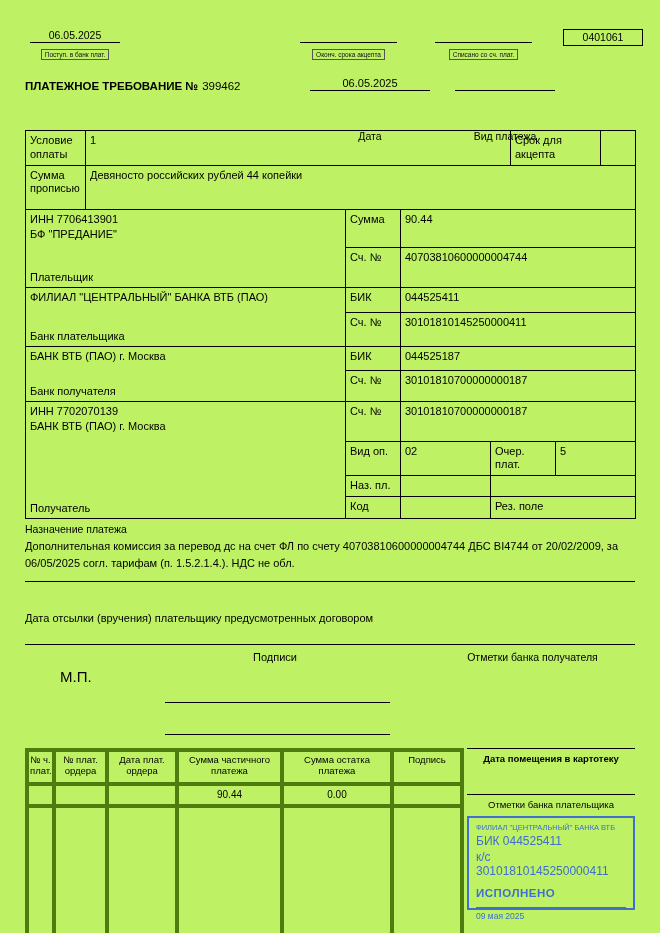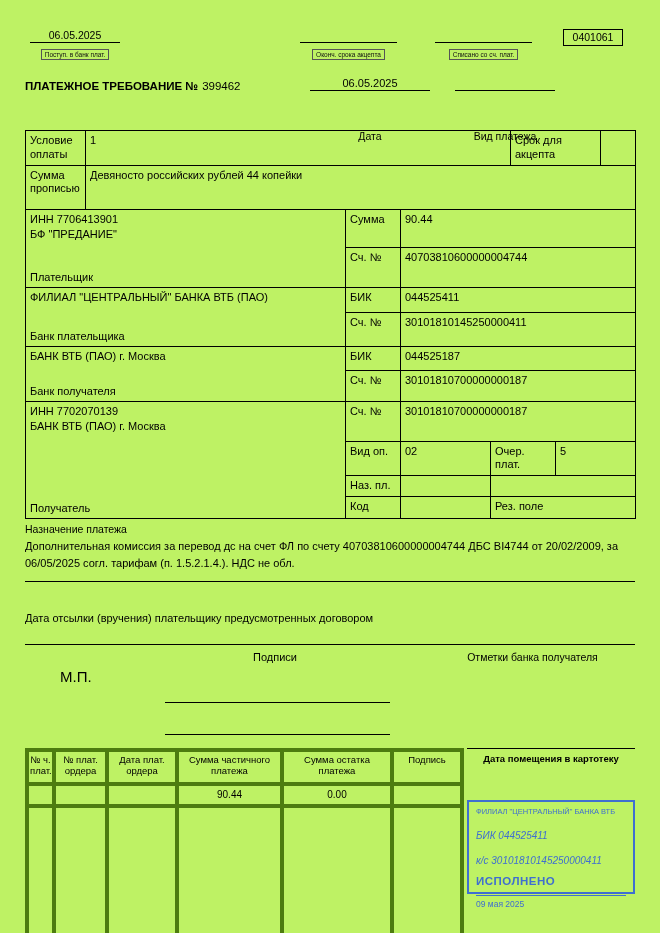--- a/index.html
+++ b/index.html
@@ -8,21 +8,21 @@
   .page { position:relative; width:660px; height:933px; background:#bef264; overflow:hidden; }
 
   
   .hdr { position:absolute; left:25px; top:28px; width:610px; height:40px; }
   .hdr-field { position:absolute; text-align:center; }
   .hdr-field .hdr-line { height:15px; border-bottom:1px solid #000; font-size:10.5px; line-height:14px; }
   .tiny-box { display:inline-block; font-size:6.5px; line-height:1.1; border:0.6px solid #555; padding:1px 3px; margin-top:2px; color:#111; }
   .f1 { left:5px;  width:90px; }
   .f2 { left:275px; width:97px; }
   .f3 { left:410px; width:97px; }
-  .code-box { position:absolute; left:538px; top:1px; width:60px; height:17px; border:1px solid #000;
+  .code-box { position:absolute; left:538px; top:1px; width:80px; height:17px; border:1px solid #000;
               font-size:10.5px; line-height:15px; text-align:center; }
 
   
   .title-row { position:absolute; left:25px; top:76px; width:610px; height:36px; }
   .doc-title { font-weight:bold; font-size:11.5px; }
   .doc-number { font-size:11.5px; margin-left:4px; }
   .u-field { position:absolute; top:0; }
   .u-field .u-line { height:15px; border-bottom:1px solid #000; text-align:center; font-size:11px; line-height:14px; }
   .u-field .u-label { text-align:center; font-size:10.5px; padding-top:3px;margin-top:36px; }
   .date-field { left:285px; width:120px; }
@@ -57,21 +57,21 @@
   table.bt tr.vals td { font-size:10px; padding-top:3px; }
   .right-col { width:172px; margin-left:3px; padding-top:0; }
   .rc-label { border-top:1px solid #000; text-align:center; font-size:9.5px; padding-top:4px; }
   .rc-label.bold { font-weight:bold; }
   .rc-spacer { height:30px; }
 
   
   :root { --stamp-color:#3f6fd0; }
   .stamp { margin-top:6px; border:2px solid var(--stamp-color); color:var(--stamp-color); padding:5px 7px; height:94px; }
   .s1 { font-size:7.5px; white-space:nowrap; }
-  .s2 { font-size:10px; margin-top:14px;font-style:italic; }
+  .s2 { font-size:12px; margin-top:2px; }
   .s-status { font-size:11.5px; font-weight:bold; margin-top:9px; letter-spacing:0.5px; }
   .s-sep { border-top:1px solid var(--stamp-color); margin-top:8px; }
   .s-date { font-size:8.5px; padding-top:3px; }
 </style>
 </head>
 <body>
 
 <div class="page">
 
   <div class="hdr">
@@ -249,20 +249,21 @@
           <td></td>
           <td></td>
           <td></td>
         </tr>
       </tbody>
         </table>
 
       <div class="right-col">
         <div class="rc-label bold">Дата помещения в картотеку</div>
         <div class="rc-spacer"></div>
+        <div class="rc-label">Отметки банка плательщика</div>
         <div class="stamp">
           <div class="s1">ФИЛИАЛ "ЦЕНТРАЛЬНЫЙ" БАНКА ВТБ</div>
           <div class="s2">БИК 044525411</div>
           <div class="s2">к/с 30101810145250000411</div>
           <div class="s-status">ИСПОЛНЕНО</div>
           <div class="s-sep"></div>
           <div class="s-date">09 мая 2025</div>
         </div>
       </div>
     </div>

